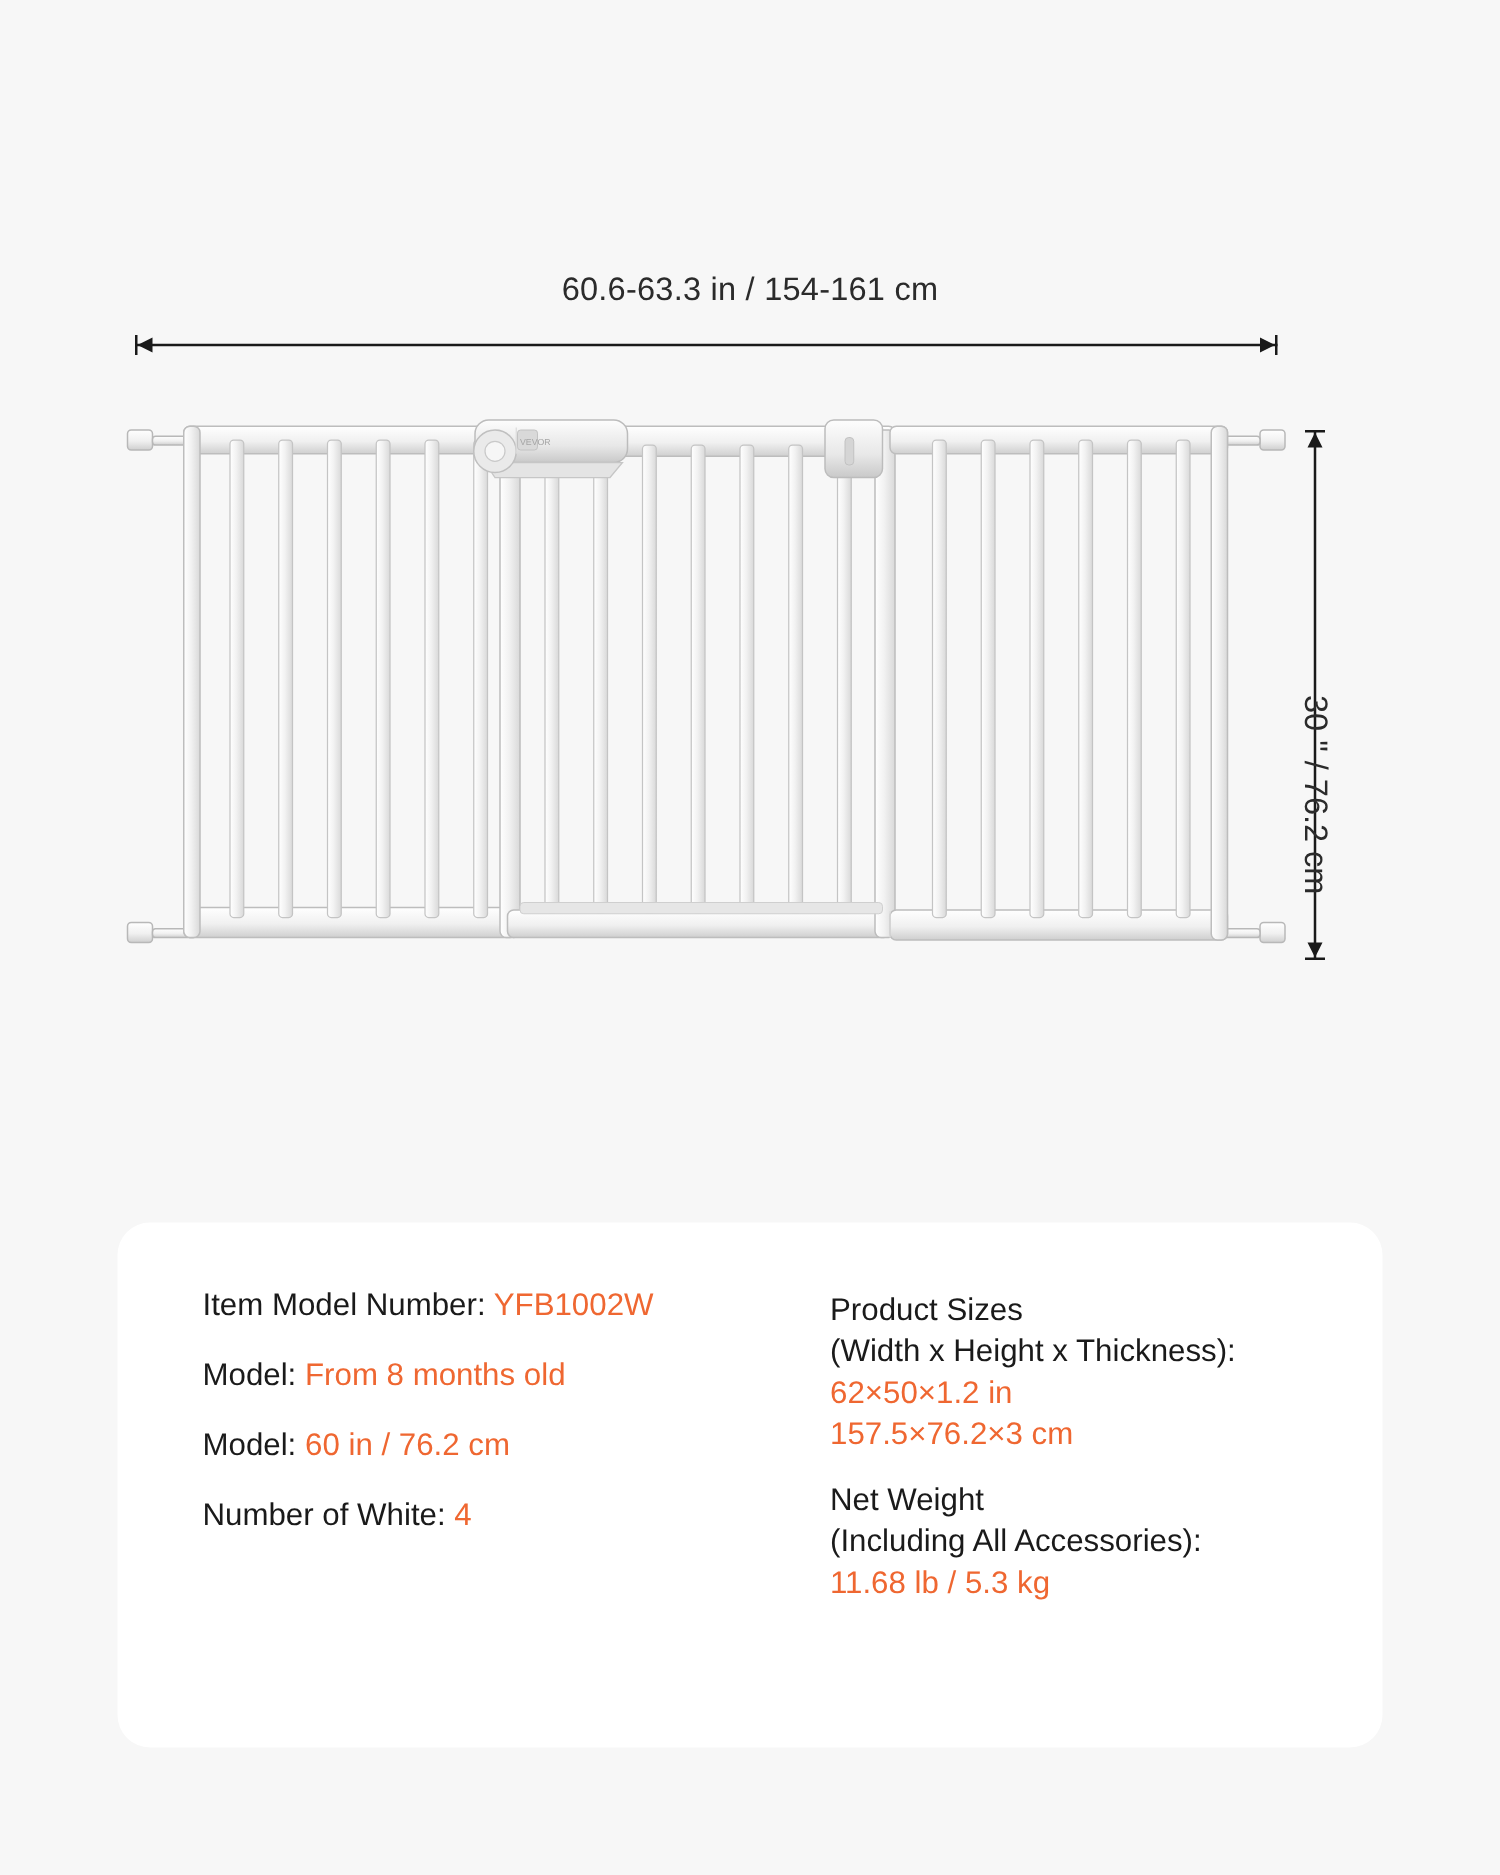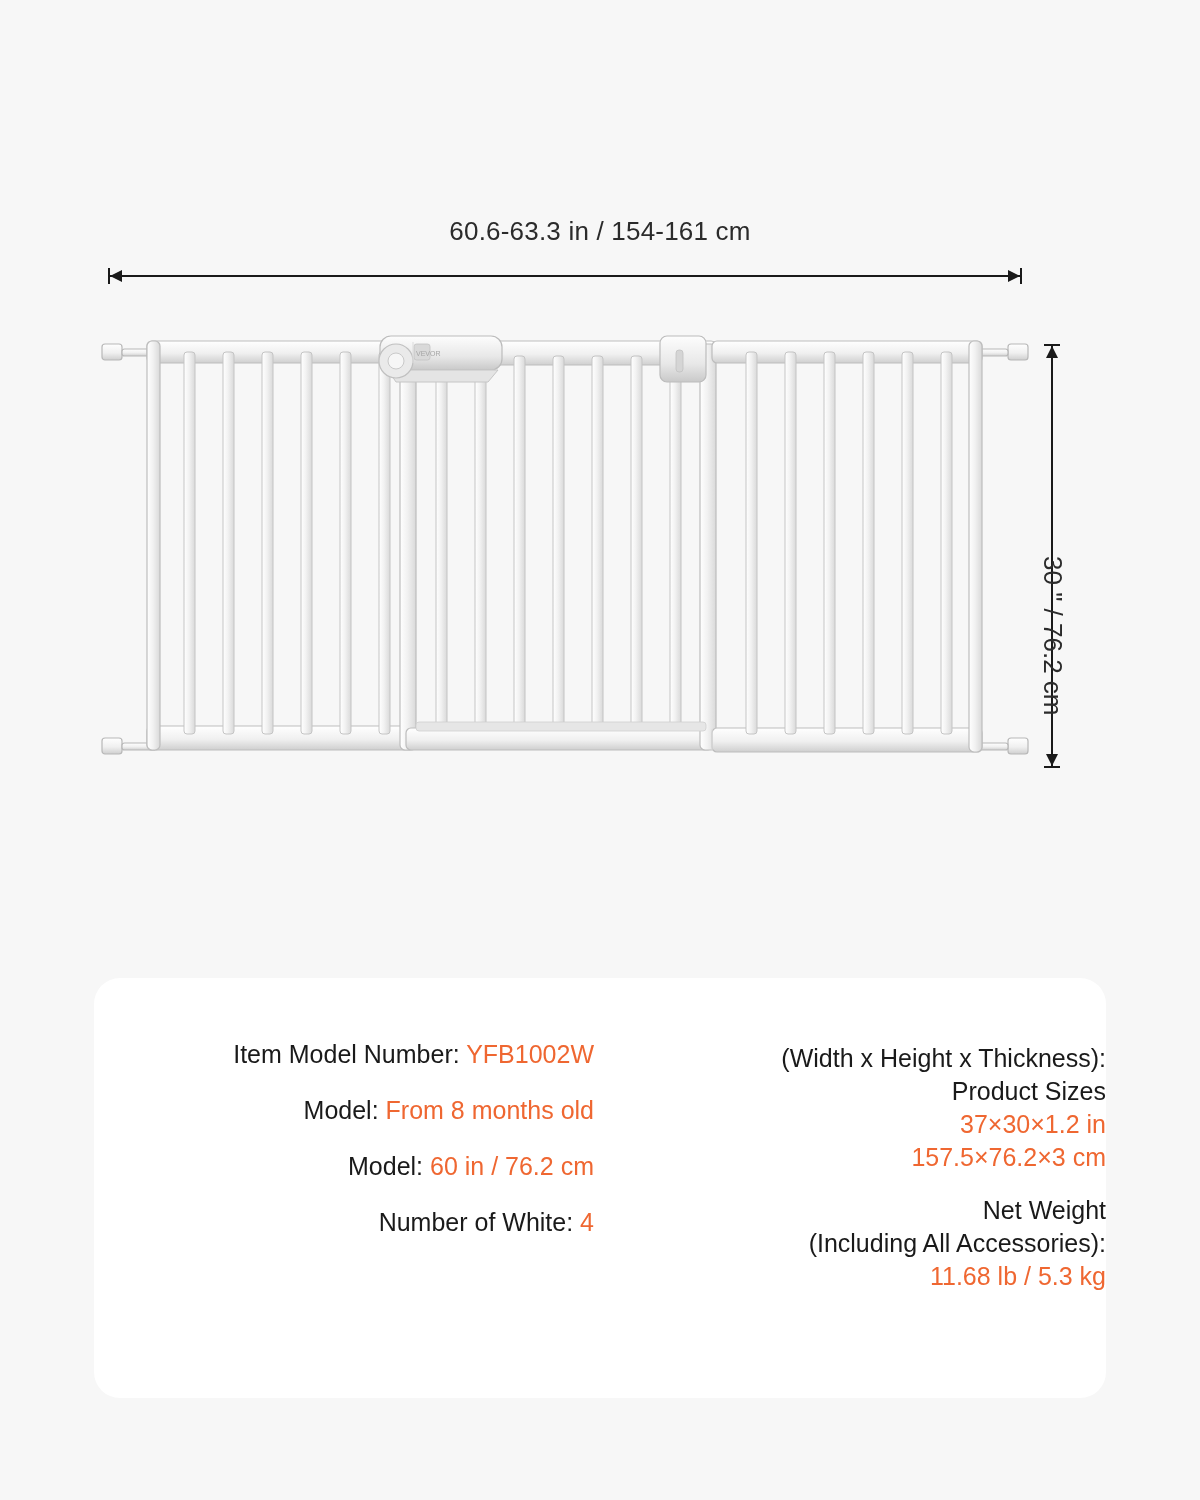--- a/index.html
+++ b/index.html
@@ -121,24 +121,23 @@
     position: absolute;
     left: 94px;
     top: 978px;
     width: 1012px;
     height: 420px;
     background: #ffffff;
     border-radius: 26px;
   }
   .spec-cols {
     position: absolute;
-    left: 0; top: 16px;
+    left: 0; top: 6px;
     width: 100%; height: 100%;
     display: flex;
-    text-align: right;
   }
   .spec-col {
     box-sizing: border-box;
     padding: 48px 0 0 0;
   }
   .spec-col.left { width: 500px; padding-left: 68px; }
   .spec-col.right { width: 512px; padding-left: 70px; }
 
   .spec-line {
     font-size: 25px;
@@ -304,23 +303,23 @@
         <span class="val">60 in / 76.2 cm</span>
       </div>
       <div class="spec-line">
         <span>Number of White:</span>
         <span class="val">4</span>
       </div>
     </div>
 
     <div class="spec-col right">
       <div class="spec-block">
+        <div class="lbl">Product Sizes</div>
         <div class="lbl">(Width x Height x Thickness):</div>
-        <div class="lbl">Product Sizes</div>
-        <div class="val">37×30×1.2 in</div>
+        <div class="val">62×50×1.2 in</div>
         <div class="val">157.5×76.2×3 cm</div>
       </div>
       <div class="spec-block">
         <div class="lbl">Net Weight</div>
         <div class="lbl">(Including All Accessories):</div>
         <div class="val">11.68 lb / 5.3 kg</div>
       </div>
     </div>
 
   </div>

